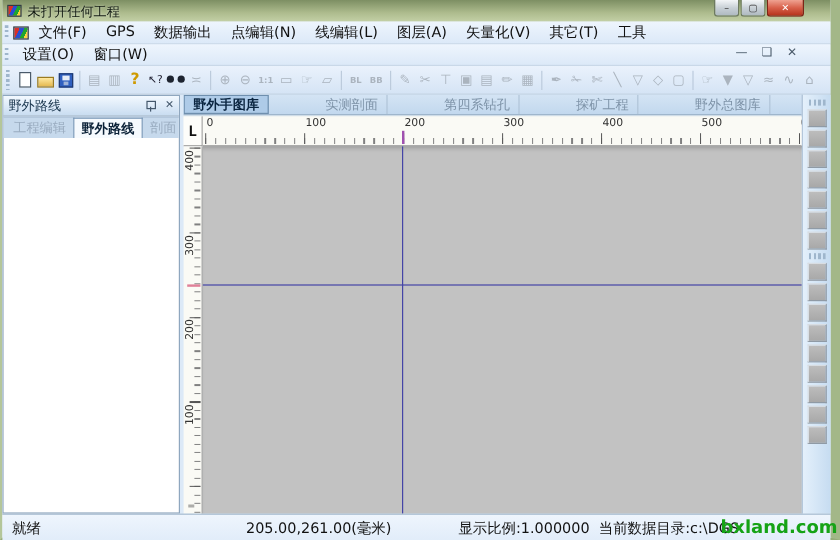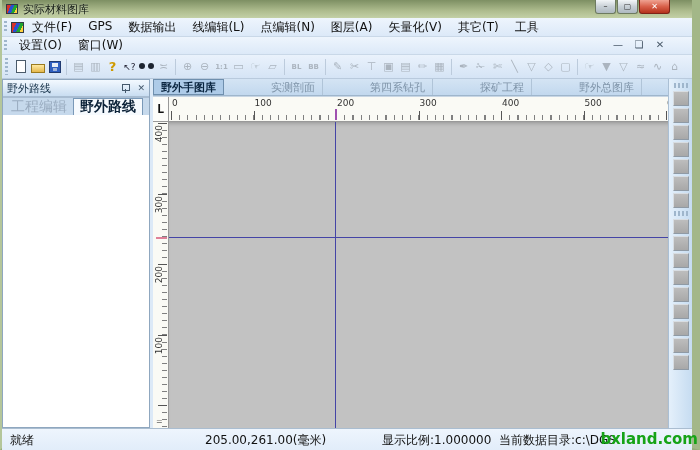--- a/index.html
+++ b/index.html
@@ -60,21 +60,21 @@
   .pin-ico { width:9px; height:9px; position:relative; margin-right:7px; }
   .pin-ico::before { content:""; position:absolute; left:1px; top:0; width:6px; height:5px; border:1px solid #44586c; }
   .pin-ico::after { content:""; position:absolute; left:4px; top:5px; width:1px; height:4px; background:#44586c; }
   .x-ico { font-size:9px; color:#44586c; font-weight:bold; }
   .dock-tree { flex:1; background:#fff; padding-top:6px; overflow:hidden; }
   .tree-row { display:flex; align-items:center; padding-left:4px; height:16px; }
   .tree-dash { width:11px; border-top:1px dotted #98a2ac; margin-right:2px; }
   .tree-row .lbl { margin-left:4px; color:#102030; font-size:12px; white-space:nowrap; }
   .dock-tabs { height:18px; background:#c6d9ec; border-top:1px solid #a9bdd2; display:flex; align-items:stretch;
     padding-left:2px; }
-  .dtab2 { padding:1px 6px; font-size:14px; color:#9aacc0; white-space:nowrap; display:flex; align-items:center; }
+  .dtab2 { padding:1px 6px; font-size:11px; color:#9aacc0; white-space:nowrap; display:flex; align-items:center; }
   .dtab2.act { background:#f6fafe; border:1px solid #7a99b8; border-bottom:none; color:#0c2238; font-weight:bold; }
   .split { width:3px; background:#dce9f7; }
   
   .doc { flex:1; display:flex; flex-direction:column; min-width:0; }
   .doctabs { height:17px; background:linear-gradient(#d4e4f4,#c2d8ee); display:flex; align-items:stretch;
     border-bottom:1px solid #9fb6cc; overflow:hidden;gap:40px; }
   .dtab { padding:1px 7px; font-size:11px; color:#7e93a8; white-space:nowrap; border-right:1px solid #b0c4d8;
     display:flex; align-items:center; }
   .dtab.act { background:#aecbe8; color:#0a2540; font-weight:bold; border:1px solid #6f8fae; }
   .rulerrow { height:26px; display:flex; background:#f7f7f2; border-top:1px solid #c8d6e4; }
@@ -118,37 +118,37 @@
   .st-wm { right:-6px; top:1px !important; font-size:15px; font-weight:bold;
     font-family:"DejaVu Sans",sans-serif; letter-spacing:0; z-index:5; }
 </style>
 </head>
 <body>
 
 <div class="window">
 
   <div class="titlebar">
     <span class="map-ico" style="width:12px;height:10px"></span>
-    <span class="ttl">实际材料图库</span>
+    <span class="ttl">未打开任何工程</span>
     <div class="winctl">
       <div class="wbtn">–</div>
       <div class="wbtn">▢</div>
       <div class="wbtn close">✕</div>
     </div>
   </div>
 
   <div class="menurow menurow1">
     <div class="grip"></div>
     <span class="map-ico"></span>
     <span id="menu-row1" style="display:flex">
         <span class="mi">文件(F)</span>
         <span class="mi">GPS</span>
         <span class="mi">数据输出</span>
+        <span class="mi">点编辑(N)</span>
         <span class="mi">线编辑(L)</span>
-        <span class="mi">点编辑(N)</span>
         <span class="mi">图层(A)</span>
         <span class="mi">矢量化(V)</span>
         <span class="mi">其它(T)</span>
         <span class="mi">工具</span>
       </span>
   </div>
 
   <div class="menurow menurow2">
     <div class="grip"></div>
     <span id="menu-row2" style="display:flex">

